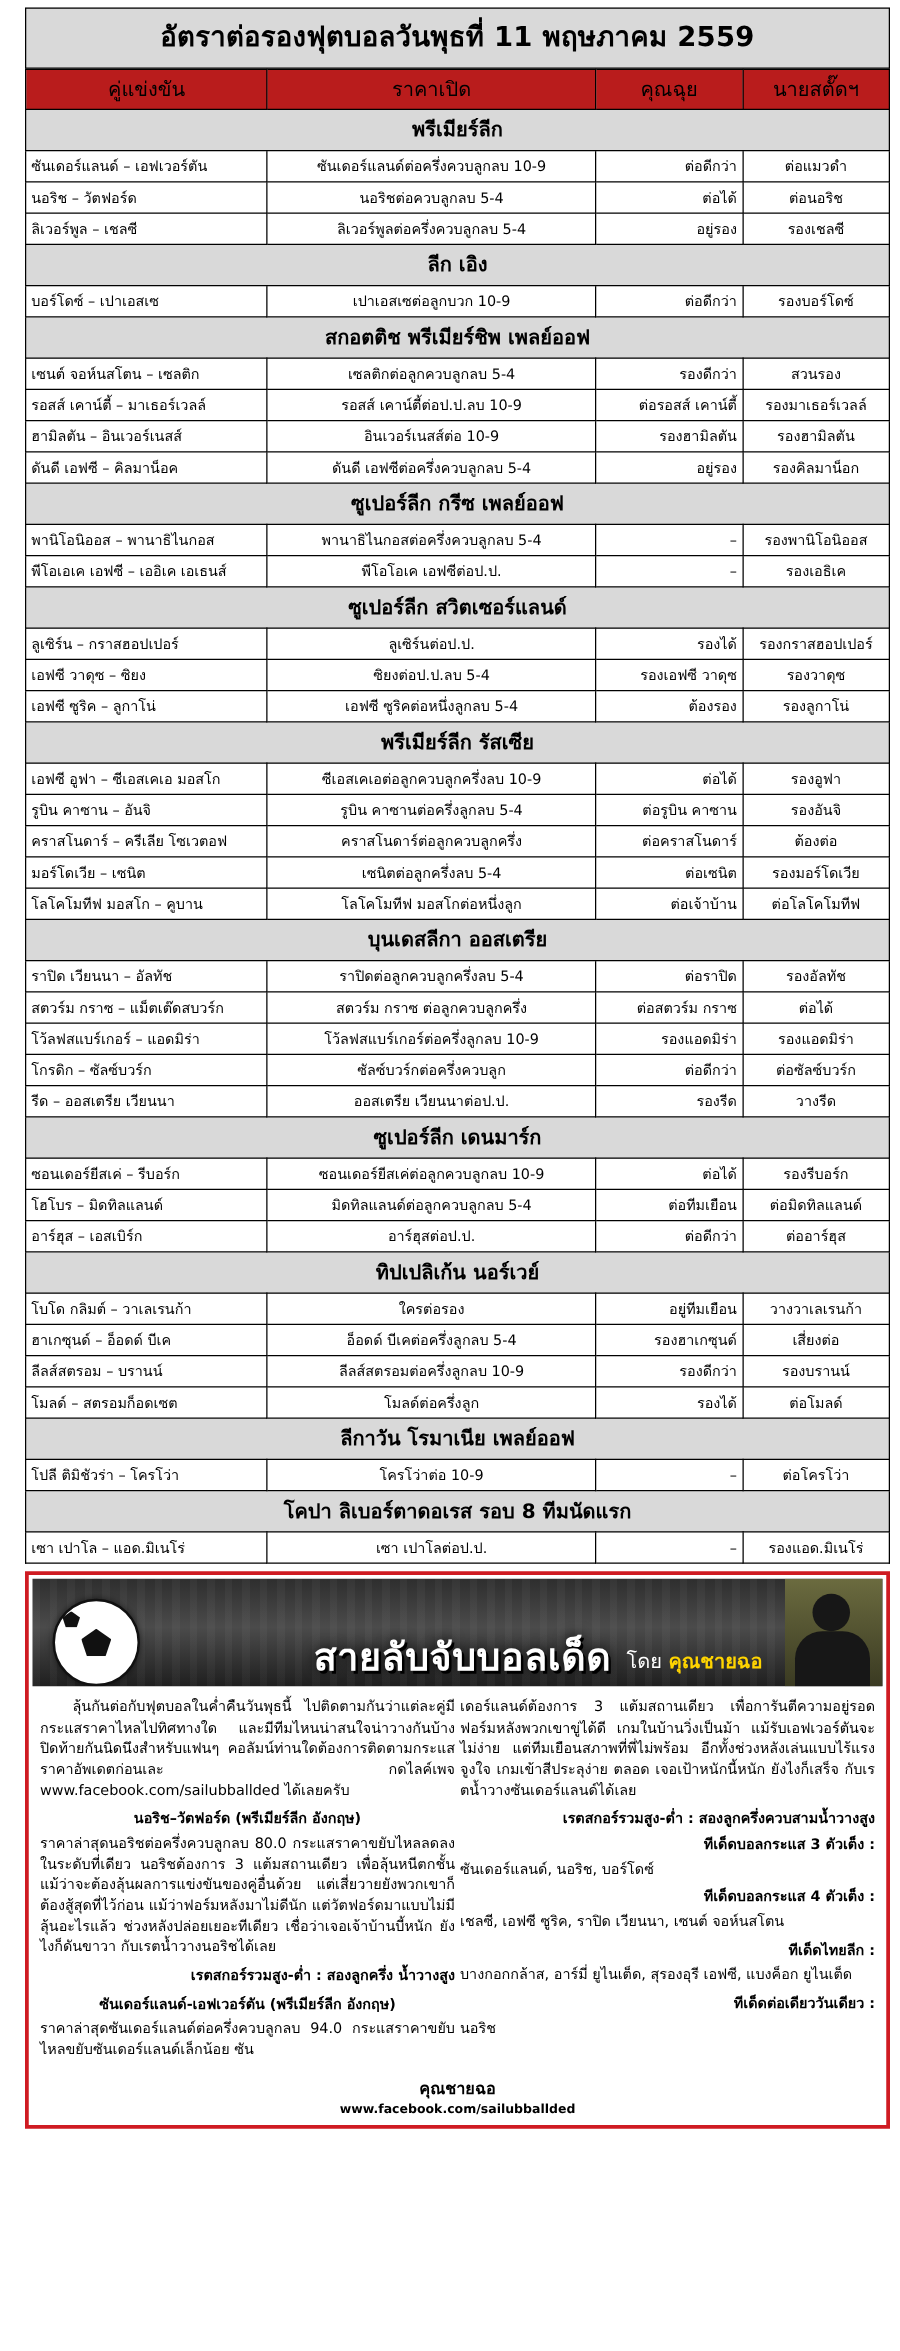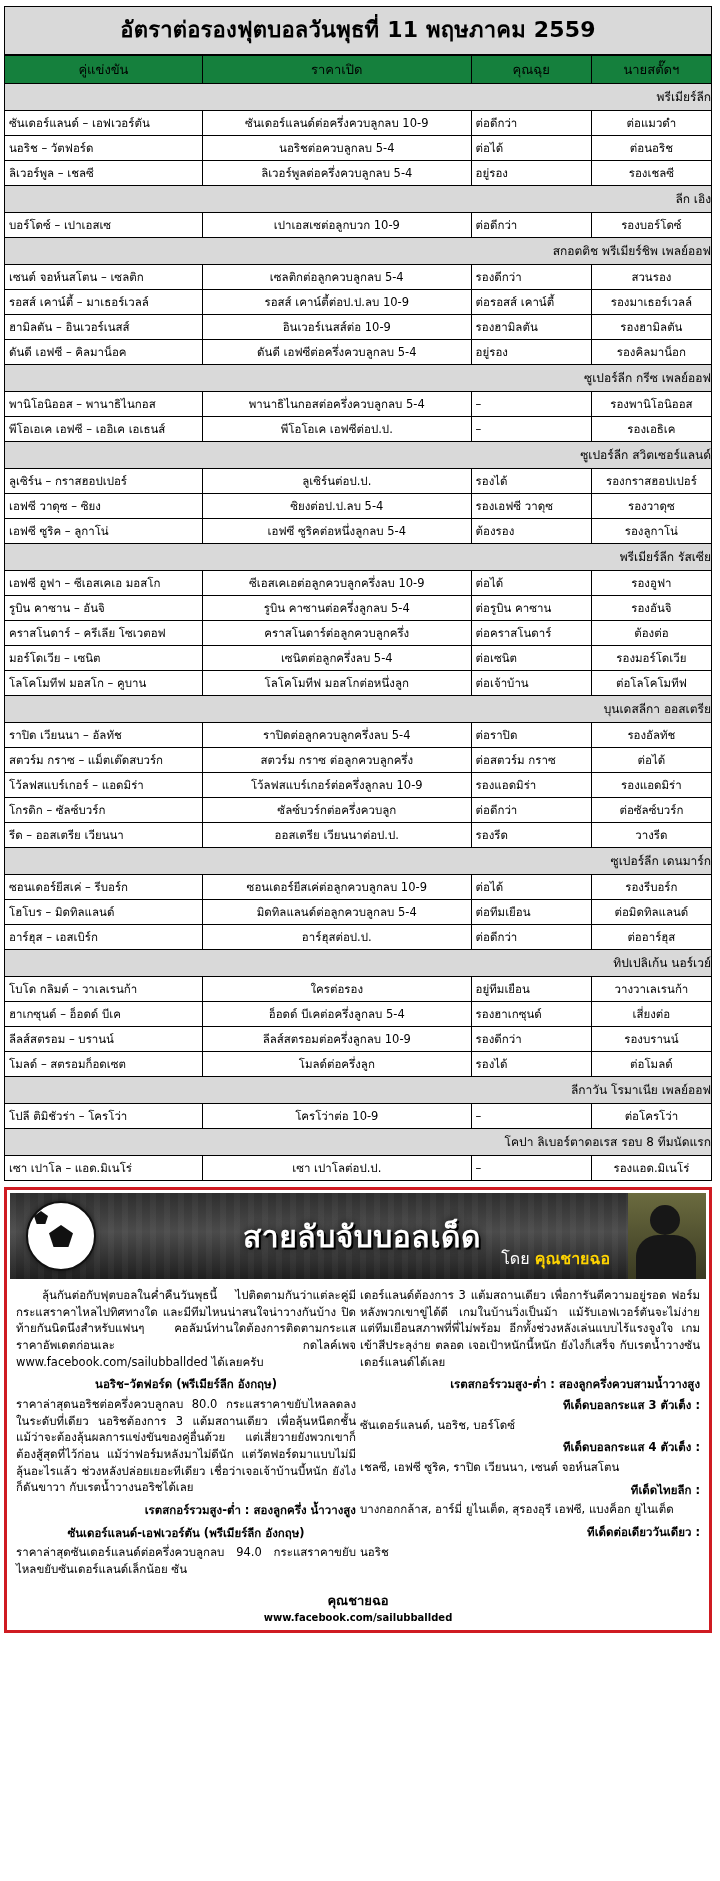--- a/index.html
+++ b/index.html
@@ -8,21 +8,21 @@
     background: #ffffff;
   }
   body {
     width: 720px;
     font-family: "DejaVu Sans", "Liberation Sans", sans-serif;
     color: #000;
   }
   .page {
     width: 720px;
     box-sizing: border-box;
-    padding: 6px 8px 8px 4px;
+    padding: 6px 8px 8px 20px;
     background: #fff;
   }
   
   .title-bar {
     border: 1px solid #000;
     background: #d9d9d9;
     text-align: center;
     padding: 5px 0 7px 0;
     font-size: 22px;
     font-weight: bold;
@@ -35,51 +35,51 @@
     table-layout: fixed;
     font-size: 11.5px;
   }
   table.odds td, table.odds th {
     border: 1px solid #000;
     padding: 3px 4px;
     vertical-align: middle;
   }
   .col-match { width: 28%; text-align: left; padding-left: 6px; }
   .col-price { width: 38%; text-align: center; }
-  .col-tip   { width: 17%; text-align: left; }
+  .col-tip   { width: 17%; text-align: right; }
   .col-staff { width: 17%; text-align: center; }
   thead td {
-    background: #15803d;
-    text-align: center;
-    font-size: 13px;
+    background: #b91c1c;
+    text-align: center;
+    font-size: 16px;
     font-weight: normal;
     padding: 4px 2px;
   }
   tr.league-row td {
     background: #d9d9d9;
-    text-align: right;
-    font-weight: normal;
-    font-size: 12px;
+    text-align: center;
+    font-weight: bold;
+    font-size: 16px;
     padding: 3px 0 4px 0;
   }
   tr.match-row td { background: #fff; }
   
   .ad-block {
     margin-top: 6px;
     border: 3px solid #cf1b22;
     padding: 3px;
     background: #fff;
   }
   .banner {
     position: relative;
     height: 86px;
     background: linear-gradient(180deg, #2e2e2e 0%, #4b4b4b 45%, #1f1f1f 100%);
     overflow: hidden;
     display: flex;
-    align-items: center;
+    align-items: flex-end;
   }
   .banner .stripes {
     position: absolute;
     inset: 0;
     background: repeating-linear-gradient(90deg,
       rgba(255,255,255,0.035) 0px,
       rgba(255,255,255,0.035) 6px,
       rgba(0,0,0,0) 6px,
       rgba(0,0,0,0) 14px);
   }

